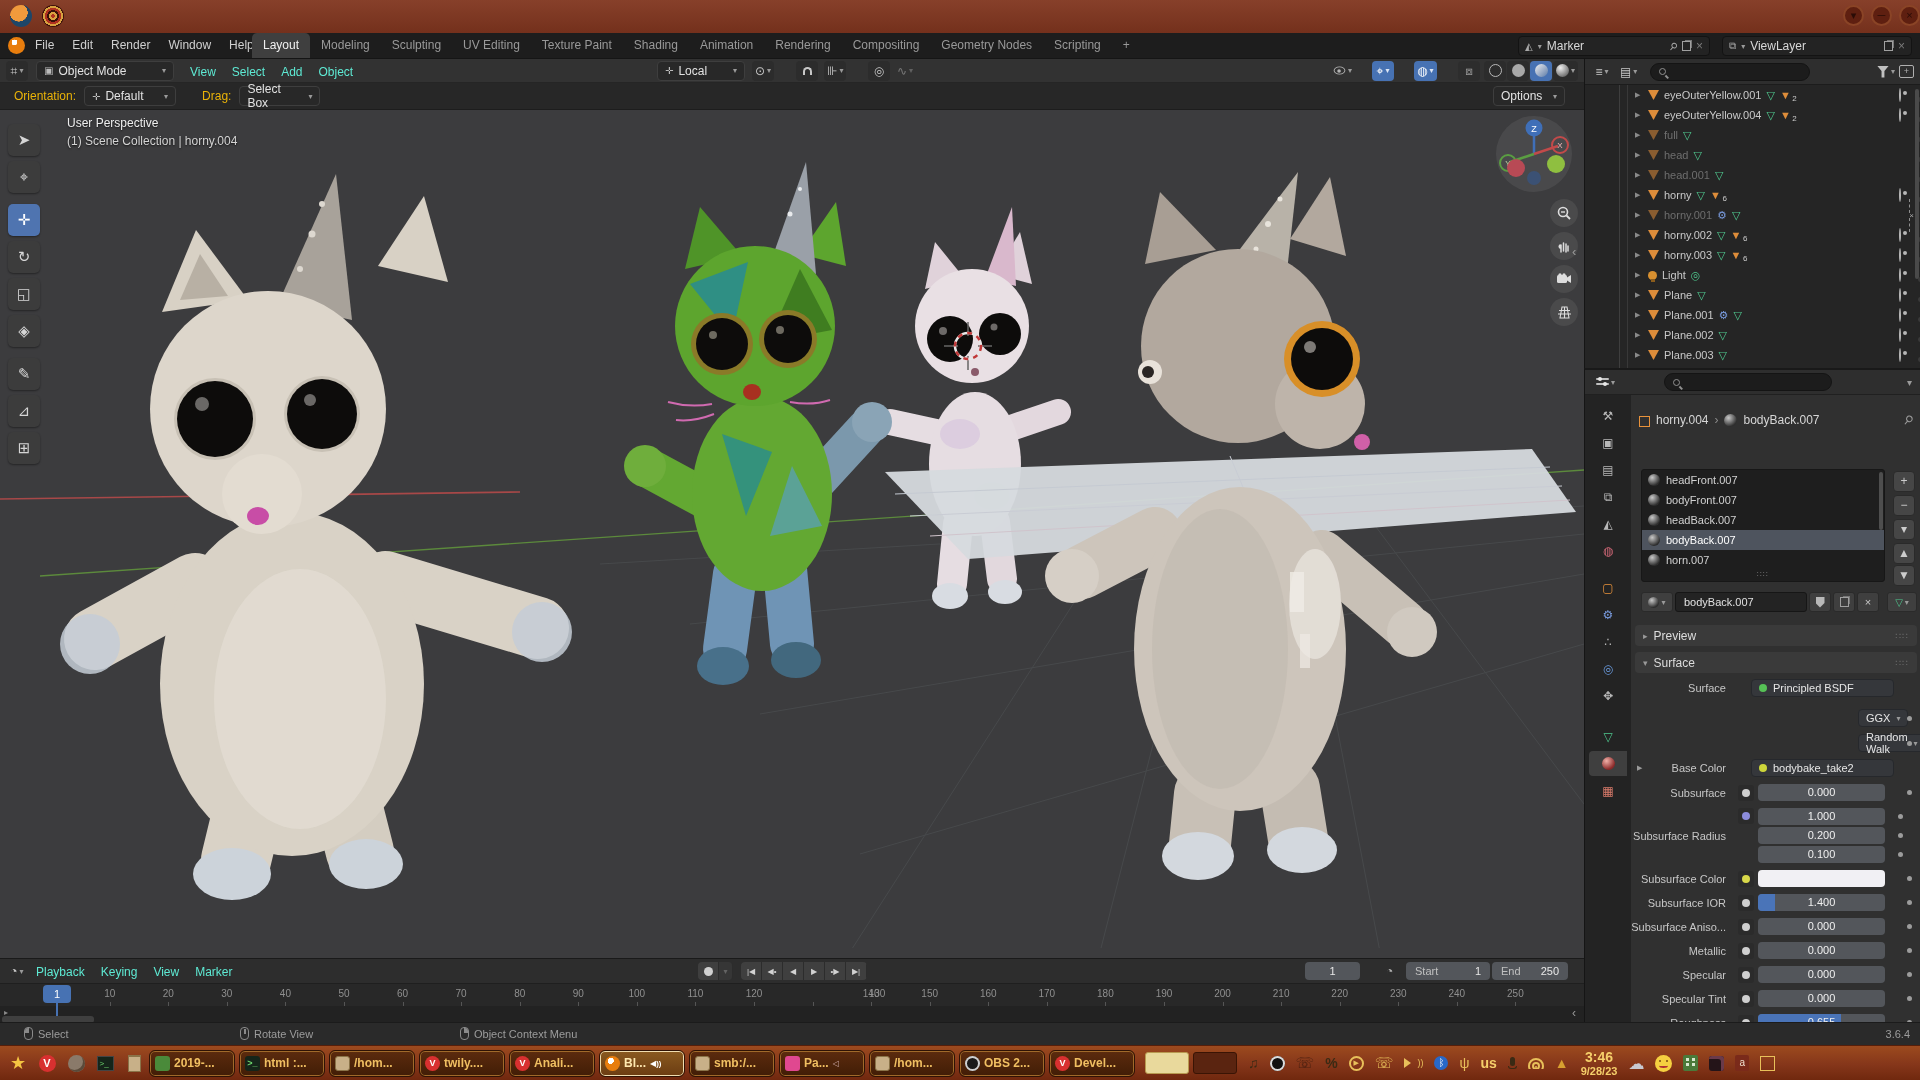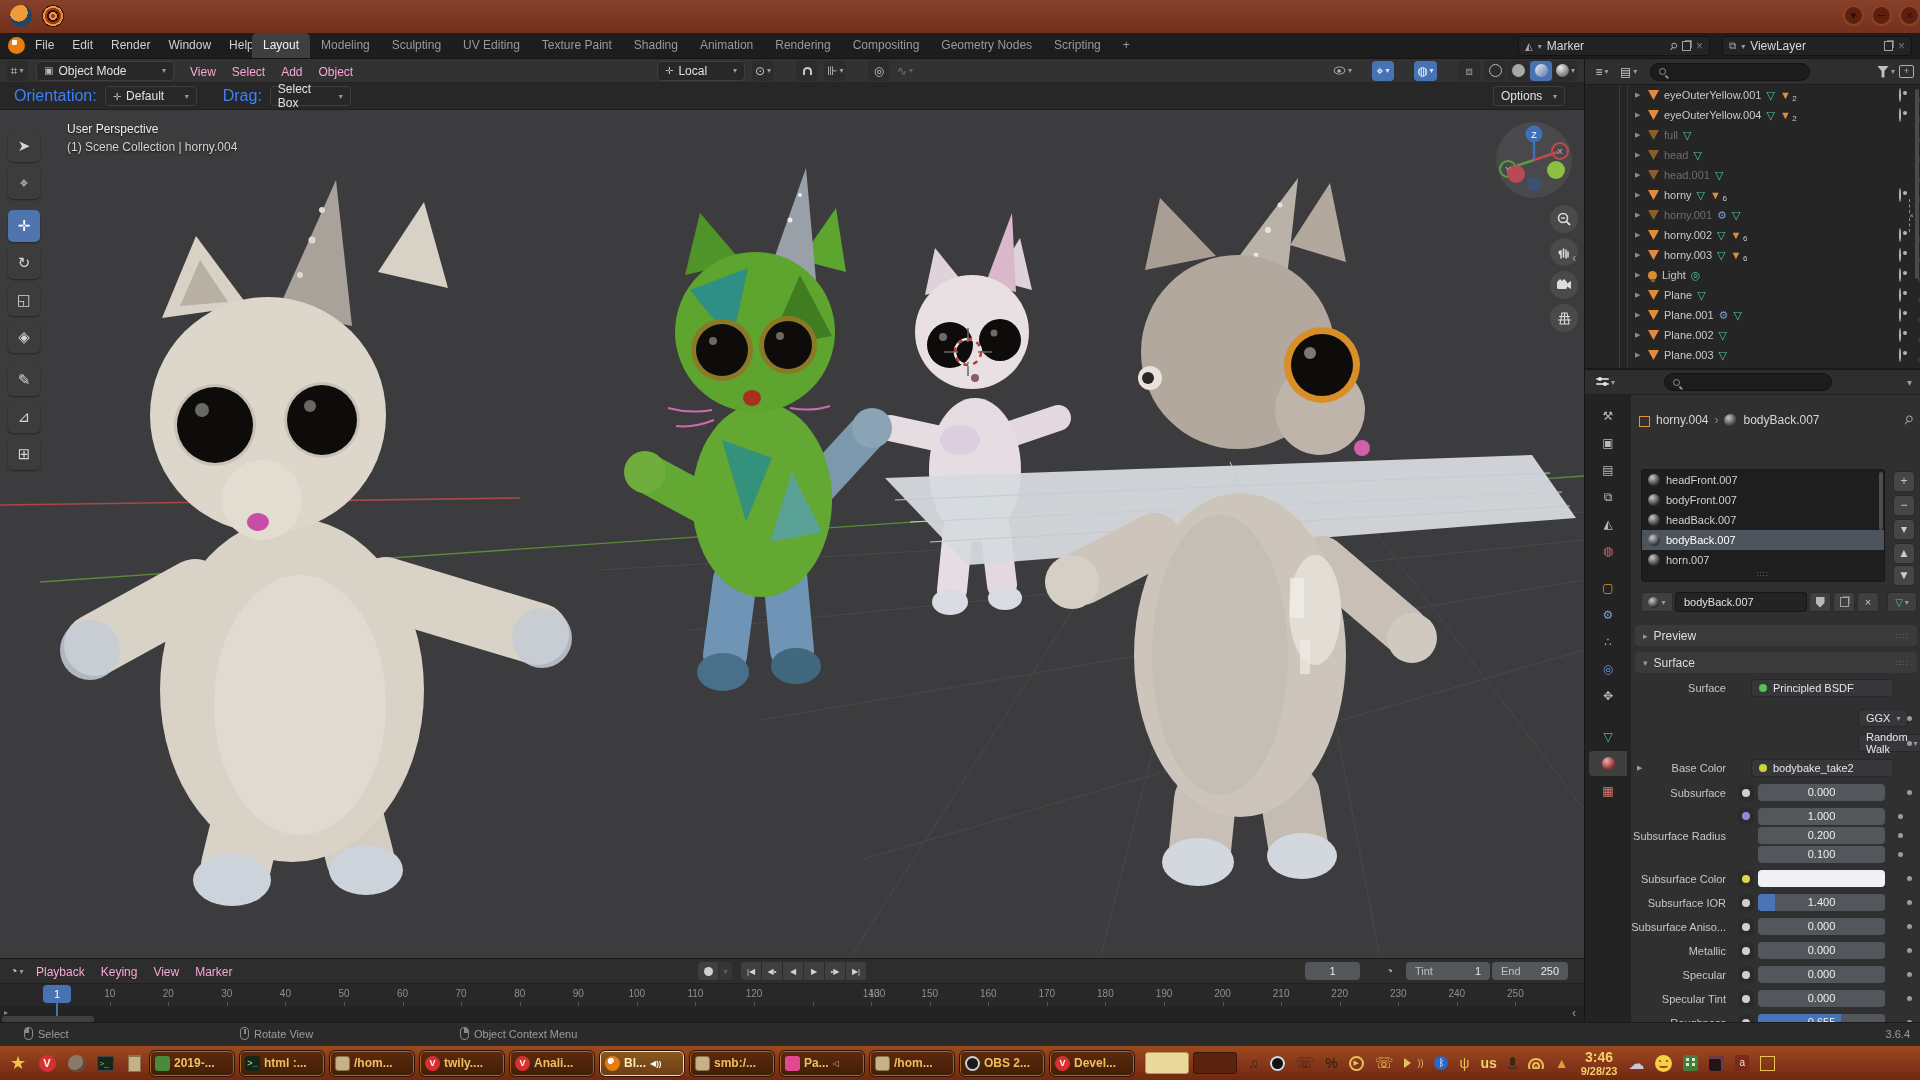--- a/index.html
+++ b/index.html
@@ -22,26 +22,26 @@
   .ws-tab.active { background:#3f3f3f; color:#f0f0f0; }
   .id-widget { position:absolute; top:3px; height:20px; display:flex; align-items:center; gap:5px; background:#232323; border:1px solid #131313; border-radius:4px; padding:0 6px; color:#d8d8d8; font-size:12px; }
   .mini-ic { color:#a8a8a8; font-size:10px; }
   .copy-ic { display:inline-block; width:9px; height:10px; border:1px solid #a0a0a0; box-shadow:2px -2px 0 -1px #777; }
   .x-ic { color:#7a7a7a; font-size:12px; }
 
   
   .vp-header { left:0; top:59px; width:1584px; height:24px; background:#323232; border-bottom:1px solid #252525; display:flex; align-items:center; }
   .vp-toolsettings { left:0; top:83px; width:1584px; height:27px; background:#272727; border-bottom:1px solid #1d1d1d; display:flex; align-items:center; }
   .dd-field { display:flex; align-items:center; gap:5px; background:#282828; border:1px solid #3e3e3e; border-radius:4px; color:#e2e2e2; font-size:12px; padding:2px 7px; height:20px; }
-  .hdr-menu { color:#f9a8d4; font-size:12px; padding:16px 8px; }
+  .hdr-menu { color:#5eead4; font-size:12px; padding:16px 8px; }
   .chev { font-size:8px; color:#9a9a9a; }
   .hdr-btn { display:flex; align-items:center; justify-content:center; height:20px; min-width:22px; border-radius:4px; background:#2c2c2c; color:#c8c8c8; font-size:12px; padding:0 3px; gap:2px; }
   .hdr-btn.blue { background:#4772b3; color:#fff; }
   .sph { width:13px; height:13px; border-radius:50%; }
-  .label-dim { color:#3b82f6; font-size:16px; }
+  .label-dim { color:#eab308; font-size:12px; }
 
   
   .tool-btn { position:absolute; left:8px; width:32px; height:32px; border-radius:5px; background:#3c3c3c; box-shadow:0 1px 2px rgba(0,0,0,.4); color:#d5d5d5; font-size:15px; display:flex; align-items:center; justify-content:center; }
   .tool-btn.active { background:#4f74b0; color:#fff; }
 
   
   .vp-text1 { color:#eeeeee; font-size:12px; text-shadow:0 1px 2px rgba(0,0,0,.7); }
   .vp-text2 { color:#d4d4d4; font-size:12px; text-shadow:0 1px 2px rgba(0,0,0,.7); }
   .nav-btn { position:absolute; width:28px; height:28px; border-radius:50%; background:rgba(90,90,90,.45); color:#ddd; display:flex; align-items:center; justify-content:center; font-size:13px; }
 
@@ -212,21 +212,21 @@
     <span class="dd-field" style="margin-left:8px;width:81px;">
       <span style="flex:1;">Select Box</span>
         <span class="chev">▾</span>
     </span>
     <span class="dd-field" style="position:absolute;left:1493px;width:72px;">
       <span style="flex:1;">Options</span>
         <span class="chev">▾</span>
     </span>
   </div>
 
-  <div class="abs" style="left:0;top:110px;width:1584px;height:844px;overflow:hidden;">
+  <div class="abs" style="left:0;top:104px;width:1584px;height:844px;overflow:hidden;">
     <svg width="1584" height="848" viewBox="0 0 1584 848">
 
       <g stroke="#47494b" stroke-width="1" fill="none">
         <line x1="850" y1="848" x2="1150" y2="380"></line>
           <line x1="1100" y1="848" x2="1220" y2="378"></line>
         <line x1="1380" y1="848" x2="1290" y2="376"></line>
           <line x1="1584" y1="700" x2="1340" y2="375"></line>
         <line x1="690" y1="520" x2="1584" y2="430"></line>
           <line x1="760" y1="610" x2="1584" y2="470"></line>
         <line x1="860" y1="750" x2="1584" y2="540"></line>
@@ -868,21 +868,21 @@
             <span class="transport-btn">▶</span>
             <span class="transport-btn">•▶</span>
             <span class="transport-btn">▶|</span>
           </span>
       </span>
       <span class="seg-field" style="position:absolute;left:1305px;width:55px;justify-content:center;">
           <span>1</span>
         </span>
       <span style="position:absolute;left:1386px;color:#b0b0b0;font-size:12px;">◔</span>
       <span class="seg-field" style="position:absolute;left:1406px;width:84px;justify-content:space-between;">
-        <span style="color:#c0c0c0;">Tint</span>
+        <span style="color:#c0c0c0;">Start</span>
           <span>1</span>
       </span>
       <span class="seg-field" style="position:absolute;left:1492px;width:76px;justify-content:space-between;">
         <span style="color:#c0c0c0;">End</span>
           <span>250</span>
       </span>
     </div>
     <div class="ruler">
       <div id="ruler-labels">
           <span class="rl" style="left: 109.713px;">10</span>

